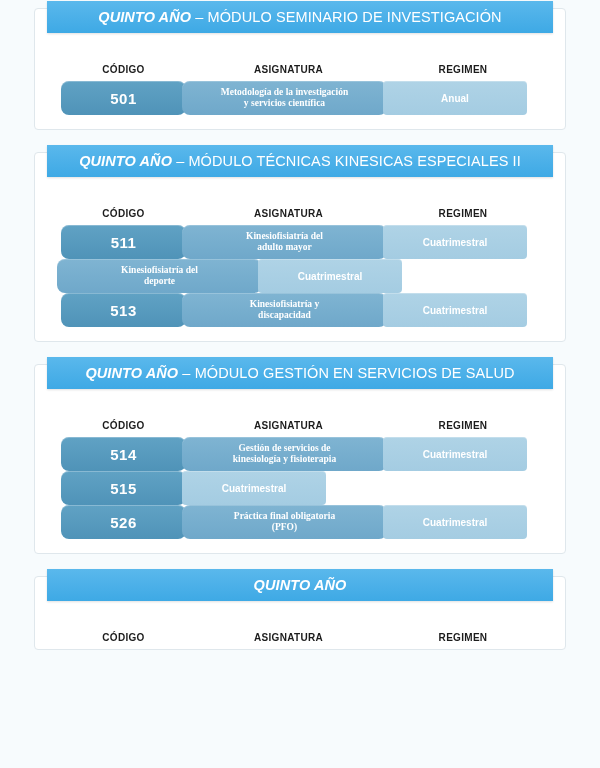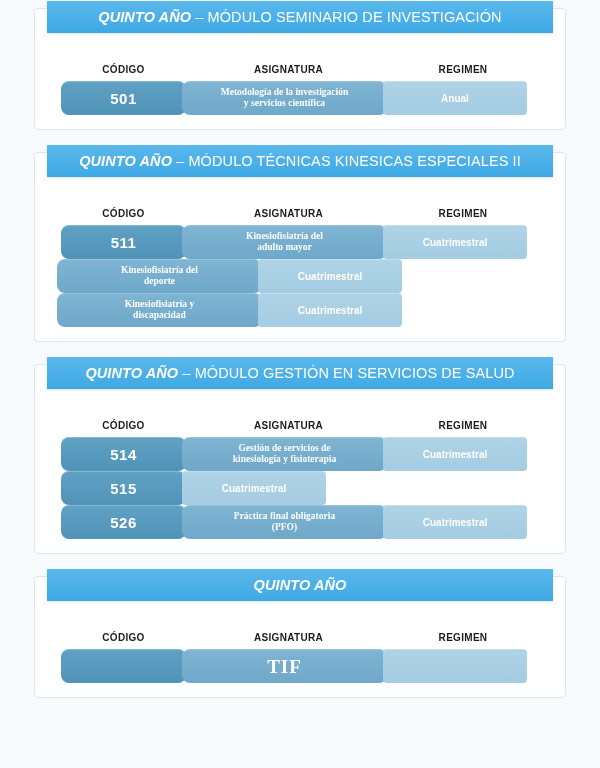--- a/index.html
+++ b/index.html
@@ -163,20 +163,21 @@
         <div class="row">
           <div class="cell cell-subject">
             <div>
               <span class="subject-line">Kinesiofisiatría del</span>
               <span class="subject-line">deporte</span>
             </div>
           </div>
           <div class="cell cell-regimen">Cuatrimestral</div>
         </div>
         <div class="row">
+          <div class="cell cell-code">513</div>
           <div class="cell cell-subject">
             <div>
               <span class="subject-line">Kinesiofisiatría y</span>
               <span class="subject-line">discapacidad</span>
             </div>
           </div>
           <div class="cell cell-regimen">Cuatrimestral</div>
         </div>
       </div>
     </div>
@@ -218,25 +219,14 @@
     </div>
     <div class="module">
       <div class="module-header">
         <div class="htext"><span class="hbold">QUINTO AÑO</span></div>
       </div>
       <div class="col-heads">
         <div class="ch c1">CÓDIGO</div>
         <div class="ch c2">ASIGNATURA</div>
         <div class="ch c3">REGIMEN</div>
       </div>
-      <div class="rows">
-        <div class="row">
-          <div class="cell cell-code"></div>
-          <div class="cell cell-subject big">
-            <div>
-              <span class="subject-line">TIF</span>
-            </div>
-          </div>
-          <div class="cell cell-regimen"></div>
-        </div>
-      </div>
     </div>
   </div>
 
 </body></html>

